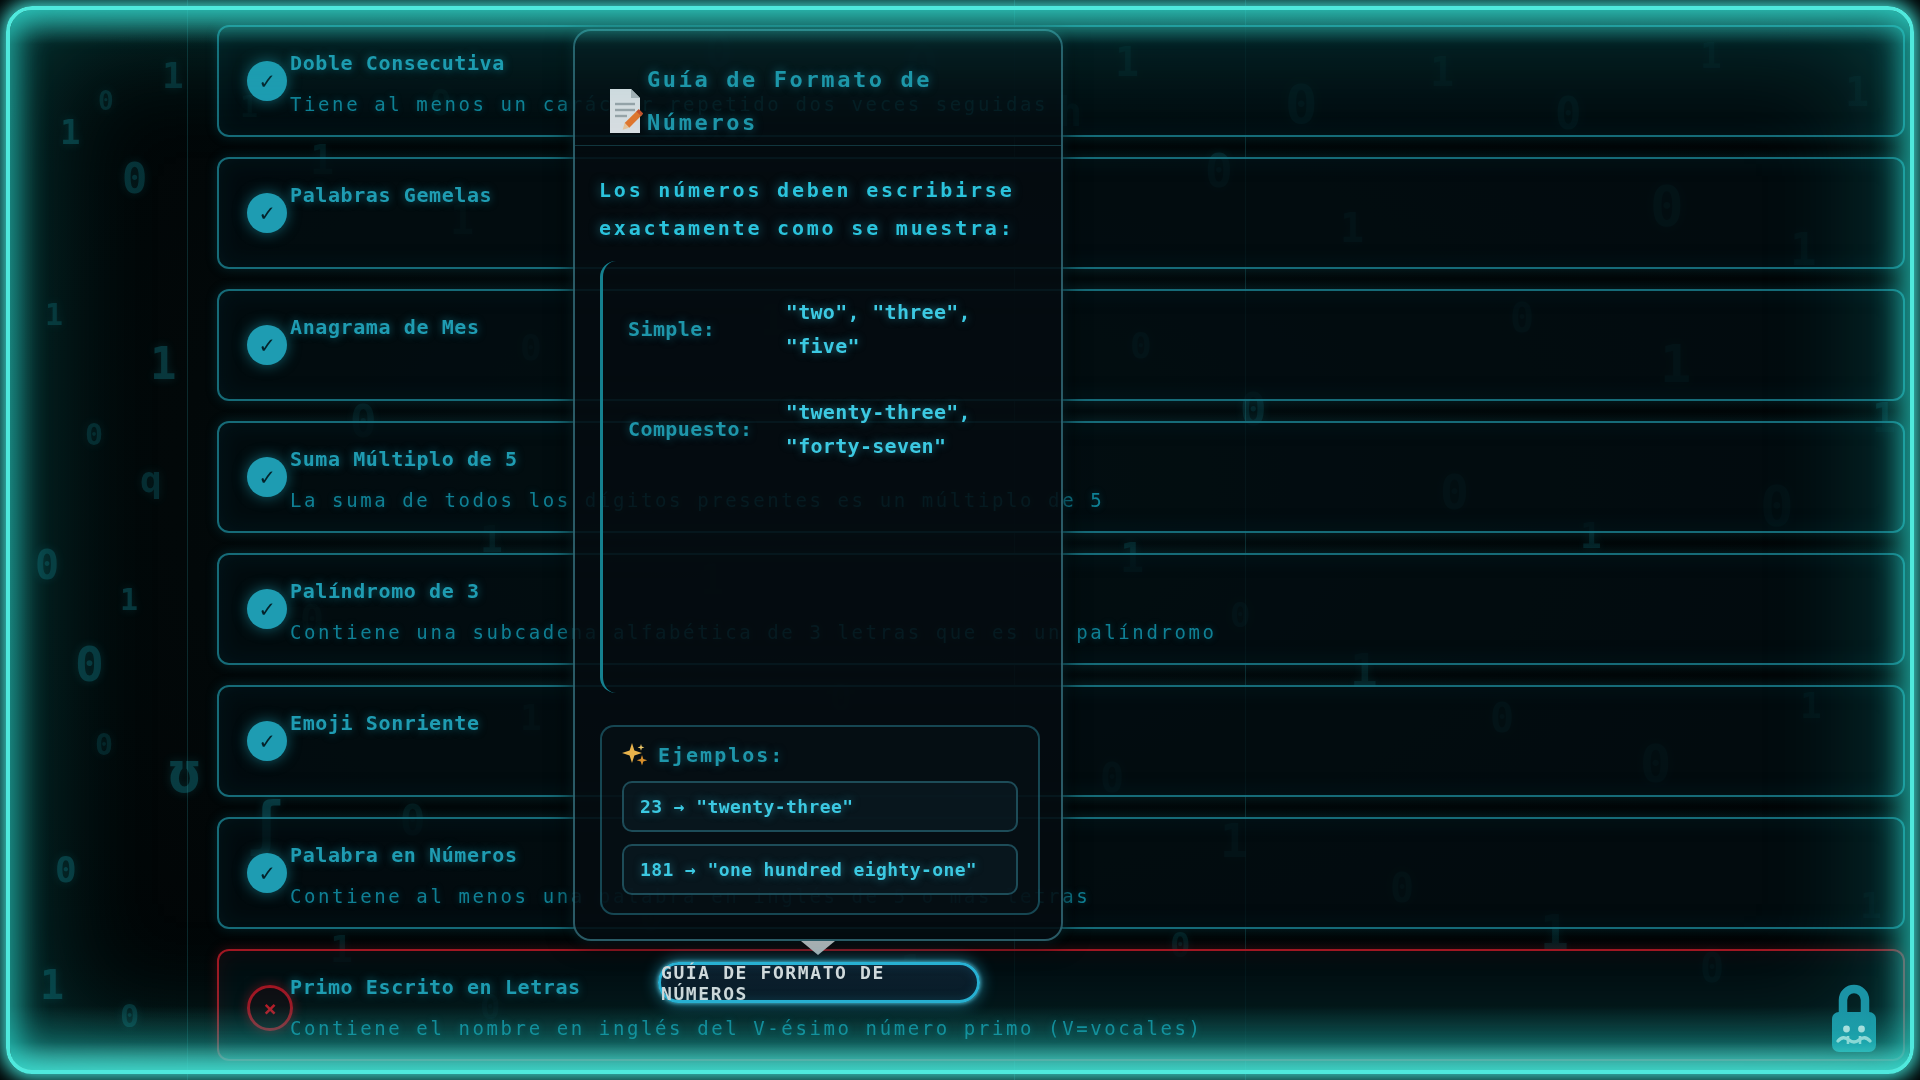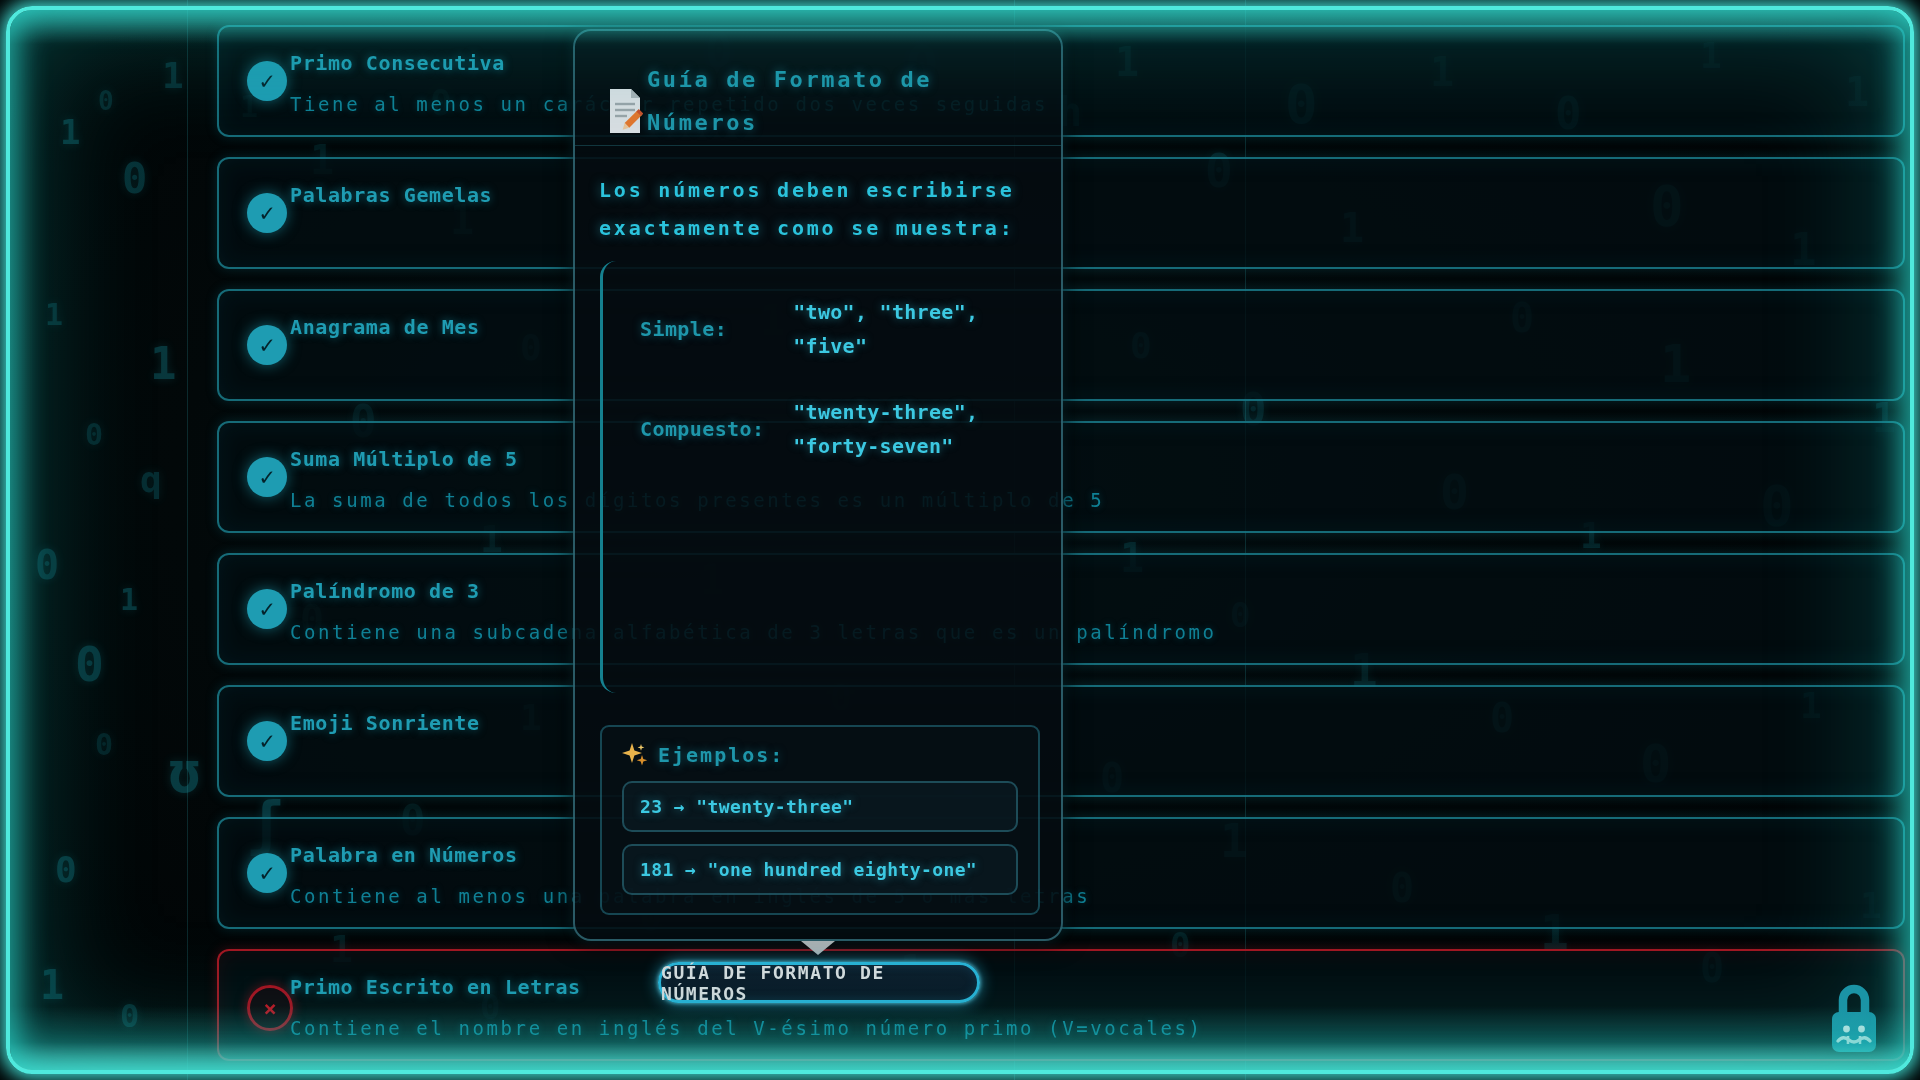--- a/index.html
+++ b/index.html
@@ -43,25 +43,25 @@
          background:rgba(42,125,140,.38);}
   .tt-intro{position:absolute;left:24px;top:140px;width:452px;font-weight:bold;font-size:20px;
          line-height:38px;letter-spacing:2.8px;color:#2bc3dc;
          text-shadow:0 0 11px rgba(45,195,220,.55);}
   .fmt-table{position:absolute;left:25px;top:230px;width:436px;height:432px;
          border-left:3px solid #15808f;border-radius:16px;box-sizing:border-box;
          display:flex;flex-direction:column;justify-content:flex-start;padding-top:18px;}
   .frow{display:flex;align-items:center;height:100px;}
   .frow-label{width:159px;padding-left:25px;font-weight:bold;font-size:20px;
          letter-spacing:.4px;color:#1e96aa;text-shadow:0 0 8px rgba(30,160,185,.5);
-         box-sizing:content-box;margin-left:12px;}
+         box-sizing:content-box;}
   .frow-value{width:252px;font-weight:bold;font-size:20px;line-height:34px;
          letter-spacing:.3px;color:#3cc9e2;text-shadow:0 0 9px rgba(60,210,235,.5);}
   .examples{position:absolute;left:25px;top:694px;width:440px;height:190px;
-         border:2px solid rgba(45,140,160,.45);border-radius:9px;box-sizing:border-box;
+         border:2px solid rgba(45,140,160,.45);border-radius:14px;box-sizing:border-box;
          background:rgba(6,18,24,.45);padding:14px 20px 0 20px;}
   .ex-head{display:flex;align-items:center;gap:10px;height:28px;}
   .ex-head-label{font-weight:bold;font-size:20px;letter-spacing:2px;color:#1e96aa;
          text-shadow:0 0 8px rgba(30,160,185,.5);}
   .chip{height:51px;margin-top:12px;border:2px solid rgba(60,150,172,.42);border-radius:10px;
          background:rgba(10,26,34,.75);display:flex;align-items:center;padding-left:16px;
          box-sizing:border-box;}
   .chip-text{font-weight:bold;font-size:18px;letter-spacing:.4px;color:#3cc9e2;
          text-shadow:0 0 8px rgba(60,210,235,.5);}
   .tt-arrow{position:absolute;left:801px;top:941px;width:0;height:0;z-index:10;
@@ -168,21 +168,21 @@
     <span class="glyph" style="left: 640px; top: 900px; font-size: 36px; opacity: 0.22;">0</span>
     <span class="glyph" style="left: 900px; top: 950px; font-size: 40px; opacity: 0.25;">1</span>
     <div class="scanline" style="left: 187px;"></div>
     <div class="scanline" style="left: 1014px;"></div>
     <div class="scanline" style="left: 1245px;"></div>
   </div>
 
 <div class="rules">
     <div class="card pass">
       <div class="badge">✓</div>
-      <div class="card-title">Primo Consecutiva</div>
+      <div class="card-title">Doble Consecutiva</div>
       <div class="card-desc">Tiene al menos un carácter repetido dos veces seguidas</div>
     </div>
     <div class="card pass">
       <div class="badge">✓</div>
       <div class="card-title">Palabras Gemelas</div>
     </div>
     <div class="card pass">
       <div class="badge">✓</div>
       <div class="card-title">Anagrama de Mes</div>
     </div>

